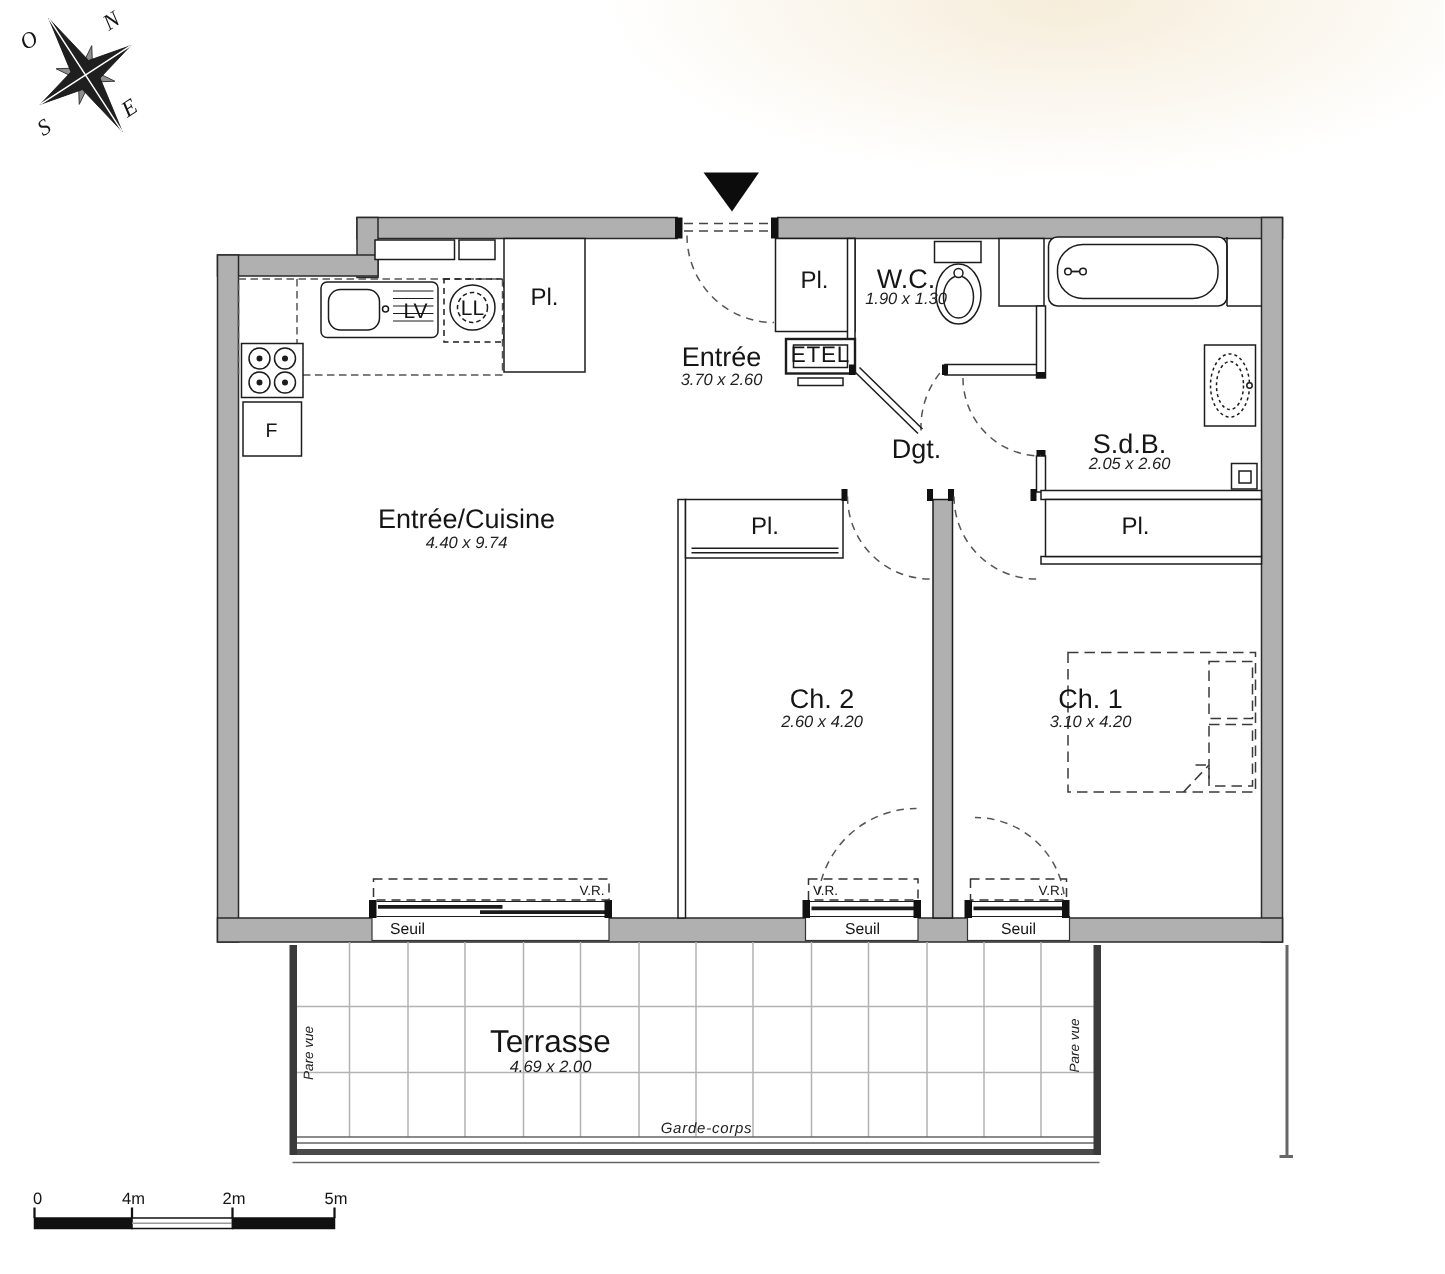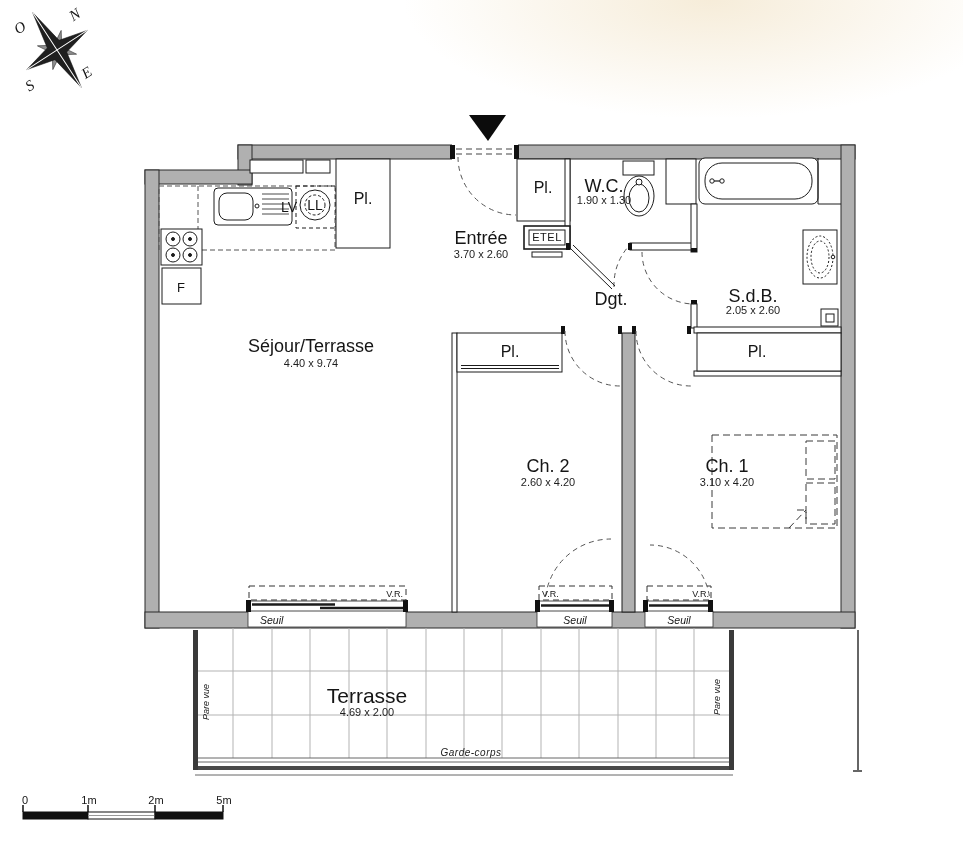--- a/index.html
+++ b/index.html
@@ -5,27 +5,27 @@
   html,body{margin:0;padding:0;background:#fff;}
   .plan{position:relative;width:963px;height:849px;background:#ffffff;overflow:hidden;
         font-family:"Liberation Sans",sans-serif;}
   .cream{position:absolute;left:400px;top:0;width:563px;height:120px;pointer-events:none;
          background:radial-gradient(ellipse at 55% 0%, rgba(240,224,192,.6) 0%, rgba(255,255,255,0) 70%);}
   svg{position:absolute;left:0;top:0;}
   .lbl{position:absolute;transform:translate(-50%,-50%);font-size:15px;color:#151515;
        white-space:nowrap;line-height:1;}
   .room{font-size:18px;}
   .big{font-size:21px;}
-  .dims{font-size:11px;color:#1e1e1e;}
+  .dims{font-size:11px;font-style:italic;color:#1e1e1e;}
   .closet{font-size:16px;}
   .fix{font-size:13px;}
-  .lv{font-size:14px;margin-left:12px;}
+  .lv{font-size:14px;}
   .tiny{font-size:14px;}
-  .etel{font-size:11px;letter-spacing:.5px;}
-  .seuil{font-size:10.5px;font-style:italic;}
+  .etel{font-size:15px;letter-spacing:.5px;}
+  .seuil{font-size:10.5px;}
   .vr{font-size:9px;}
   .gc{font-size:10px;font-style:italic;letter-spacing:.5px;color:#222;}
   .leftA{transform:translate(0,-50%);}
   .rightA{transform:translate(-100%,-50%);}
   .vert{transform:translate(-50%,-50%) rotate(-90deg);font-style:italic;font-size:9px;color:#222;}
   .compassL{font-family:"Liberation Serif",serif;font-style:italic;font-size:15px;
             transform:translate(-50%,-50%) rotate(-33deg);}
   .scaleL{font-size:11px;}
 </style>
 </head>
@@ -229,21 +229,21 @@
       <rect x="155" y="812" width="68" height="7" fill="#111"></rect>
       <path d="M23,805 V812 M88,805 V812 M155,805 V812 M223,805 V812" stroke-width="1.5"></path>
     </g>
   </svg>
 
   <div class="lbl compassL" style="left:75px;top:15px">N</div>
   <div class="lbl compassL" style="left:20px;top:28px">O</div>
   <div class="lbl compassL" style="left:87px;top:73px">E</div>
   <div class="lbl compassL" style="left:30px;top:86px">S</div>
 
-  <div class="lbl room" style="left:311px;top:346px">Séjour/Terrasse</div>
+  <div class="lbl room" style="left:311px;top:346px">Entrée/Cuisine</div>
   <div class="lbl dims" style="left:311px;top:363px">4.40 x 9.74</div>
 
   <div class="lbl room" style="left:481px;top:238px">Entrée</div>
   <div class="lbl dims" style="left:481px;top:254px">3.70 x 2.60</div>
 
   <div class="lbl room" style="left:604px;top:186px">W.C.</div>
   <div class="lbl dims" style="left:604px;top:200px">1.90 x 1.30</div>
 
   <div class="lbl room" style="left:753px;top:296px">S.d.B.</div>
   <div class="lbl dims" style="left:753px;top:310px">2.05 x 2.60</div>
@@ -275,16 +275,16 @@
 
   <div class="lbl vr rightA" style="left:403px;top:594px">V.R.</div>
   <div class="lbl vr leftA" style="left:542px;top:594px">V.R.</div>
   <div class="lbl vr rightA" style="left:709px;top:594px">V.R.</div>
 
   <div class="lbl gc" style="left:471px;top:753px">Garde-corps</div>
   <div class="lbl vert" style="left:206px;top:702px">Pare vue</div>
   <div class="lbl vert" style="left:717px;top:697px">Pare vue</div>
 
   <div class="lbl scaleL" style="left:25px;top:800px">0</div>
-  <div class="lbl scaleL" style="left:89px;top:800px">1m</div>
+  <div class="lbl scaleL" style="left:89px;top:800px">4m</div>
   <div class="lbl scaleL" style="left:156px;top:800px">2m</div>
   <div class="lbl scaleL" style="left:224px;top:800px">5m</div>
 </div>
 
 </body></html>

